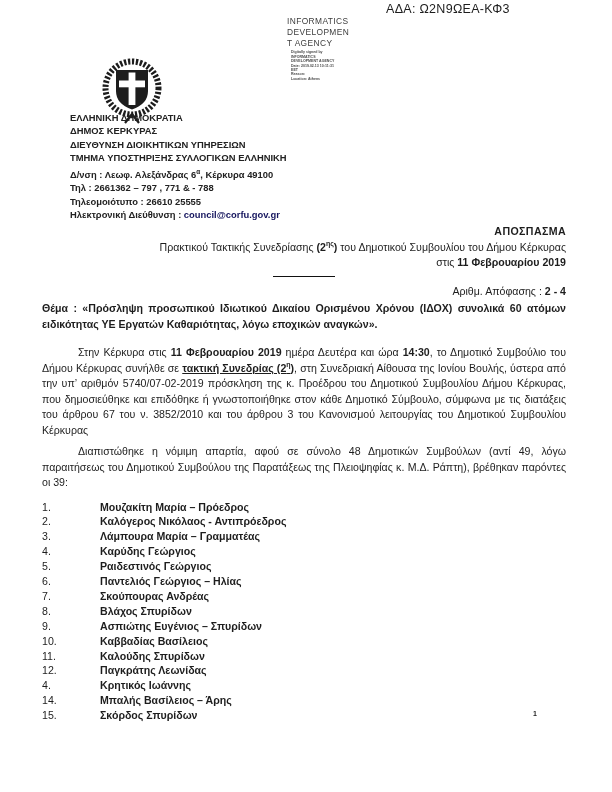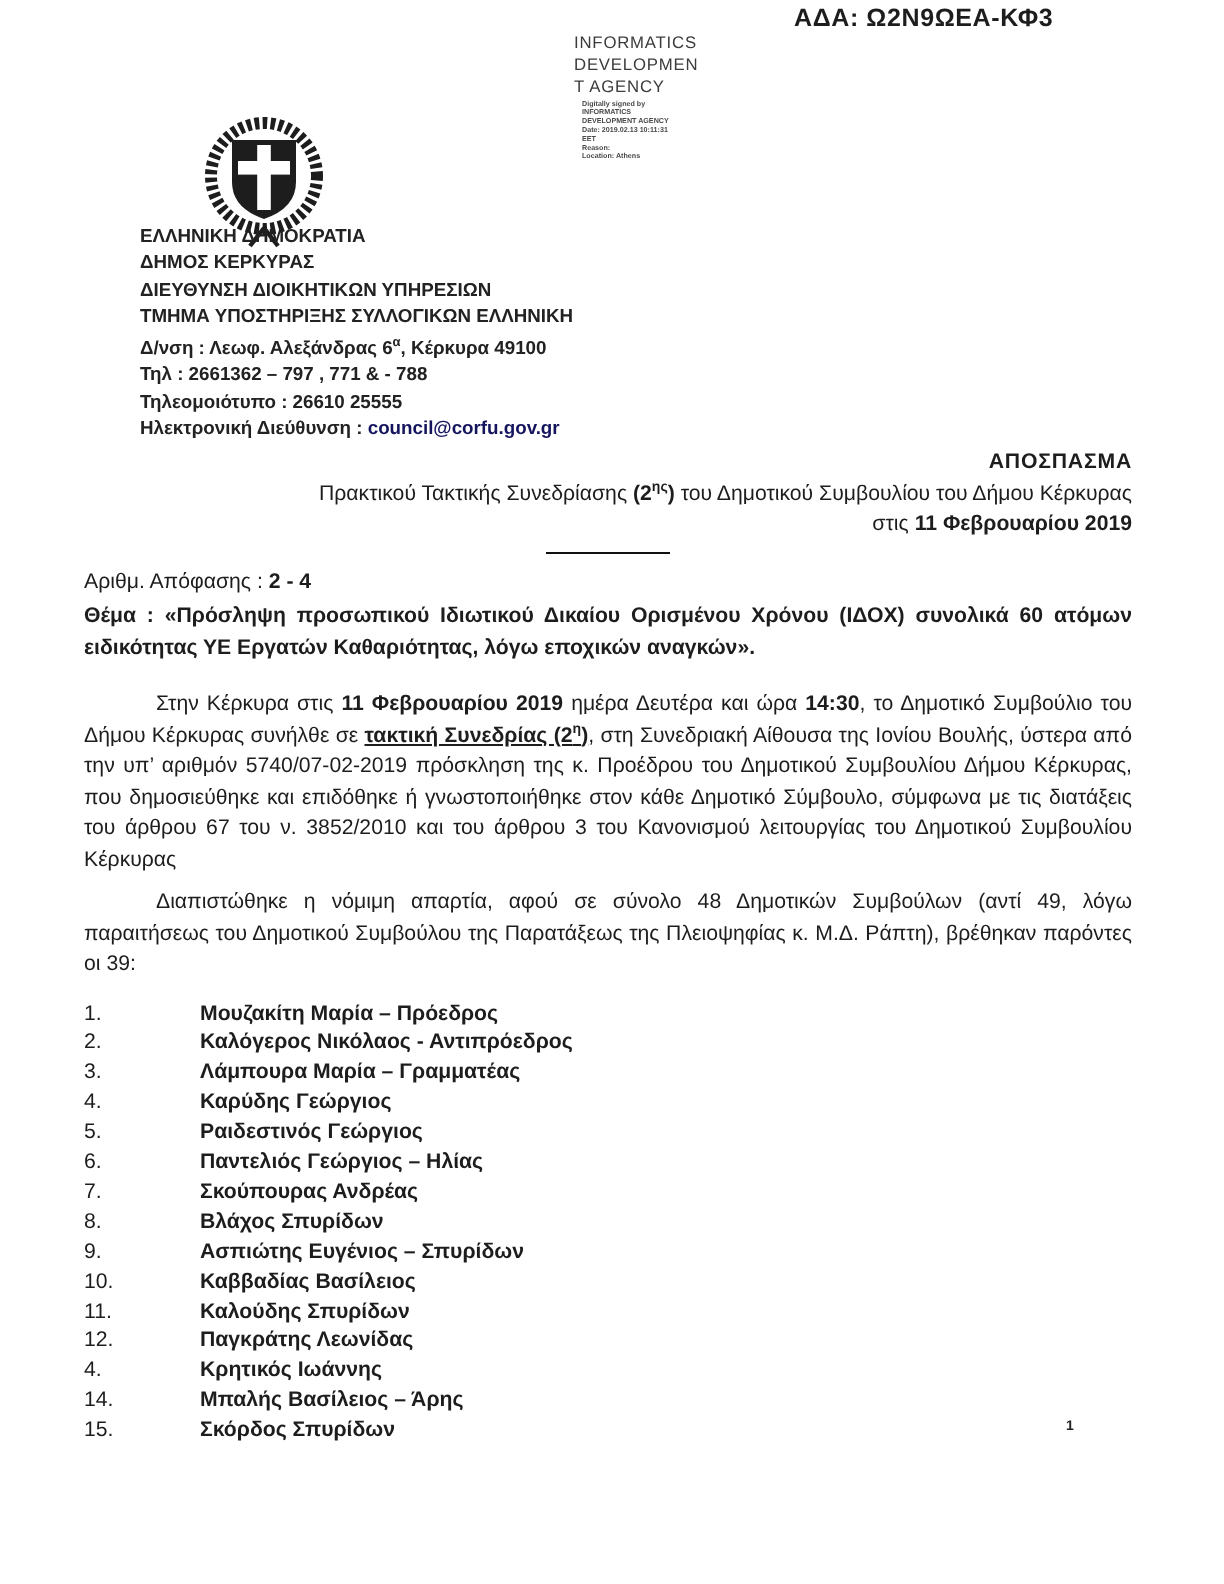--- a/index.html
+++ b/index.html
@@ -7,22 +7,22 @@
     position:relative;
     width:612px;height:792px;
     background:#ffffff;
     font-family:"Liberation Sans", sans-serif;
     color:#1d1d1d;
     overflow:hidden;
     margin:0 auto;
   }
   
   .ada{
-    position:absolute;left:397px;top:2px;
-    font-size:12.5px;font-weight:700;letter-spacing:.3px;
+    position:absolute;left:386px;top:2px;
+    font-size:12.5px;font-weight:400;letter-spacing:.3px;
     white-space:nowrap;
   }
   .sig-stamp{position:absolute;left:287px;top:16px;display:flex;flex-direction:column;}
   .sig-agency{
     font-size:8.4px;line-height:11px;font-weight:500;color:#3c3c3c;
     letter-spacing:.4px;white-space:nowrap;
   }
   .sig-details{
     margin-left:4px;margin-top:1px;
     font-size:6.5px;line-height:8px;color:#4a4a4a;font-weight:600;
@@ -44,21 +44,21 @@
   }
   .t-center{text-align:right;}
   .w600{font-weight:600;}
   .bold{font-weight:700;}
   .title-h{font-weight:600;letter-spacing:.4px;}
   sup.small{font-size:7px;vertical-align:super;line-height:0;}
   .center-rule{
     width:62px;border:0;border-top:1.6px solid #111;
     margin:5px auto 7px auto;
   }
-  .decision-number{}
+  .decision-number{margin-left:30px;text-align:right;}
   .subject{
     font-weight:700;text-align:justify;margin-top:2px;
   }
   .para{
     text-align:justify;text-indent:36px;margin:0;
   }
   .p1{margin-top:13px;}
   .p2{margin-top:6px;}
   .u{text-decoration:underline;}
   

